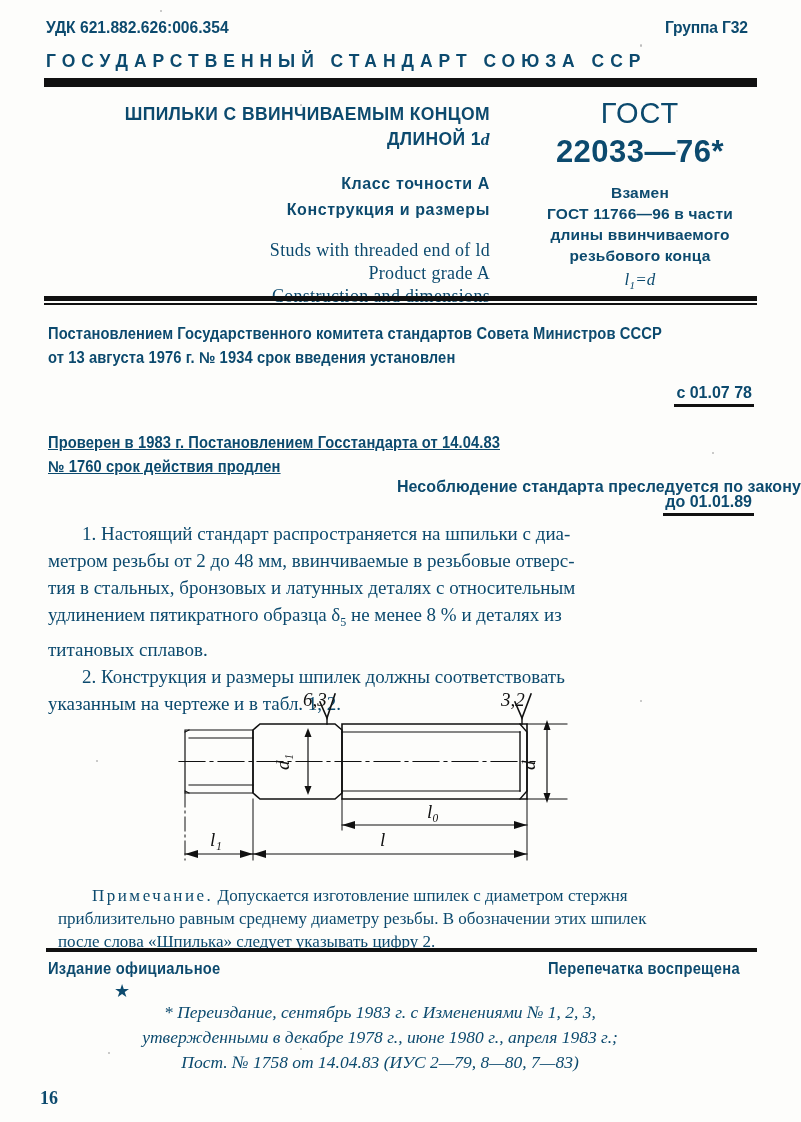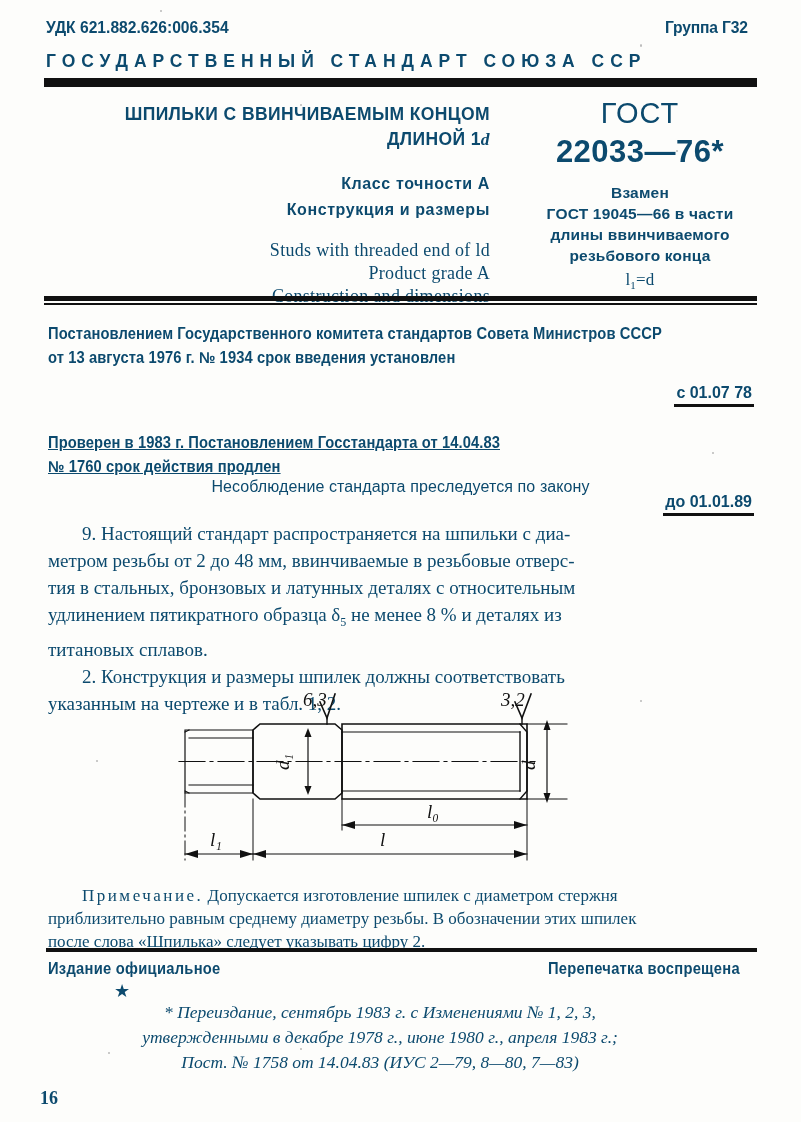--- a/index.html
+++ b/index.html
@@ -102,20 +102,21 @@
   }
   #replaces {
     margin-top: 10px;
     font-size: 15.5px;
     font-weight: bold;
     line-height: 21px;
     letter-spacing: 0.2px;
   }
   #replaces-formula {
     font-family: "Liberation Serif", serif;
+    font-style: italic;
     font-weight: normal;
     font-size: 17px;
     margin-top: 3px;
     text-align: center;
   }
   #replaces-formula sub { font-size: 11px; }
 
   
   #double-rule-thick {
     left: 44px; top: 296px;
@@ -146,44 +147,44 @@
     font-weight: bold;
     display: inline-block;
     border-bottom: 3px solid #111;
     padding: 0 2px 2px 2px;
   }
   #decree-block-2 { margin-top: 24px; text-decoration: underline; }
 
   
   #warning {
     left: 0; top: 478px; width: 801px;
-    text-align: center;
+    text-align: right;
     font-size: 16px;
-    font-weight: normal;
+    font-weight: bold;
     letter-spacing: 0.1px;
   }
 
   
   #body-text {
     left: 48px; top: 520px; width: 710px;
     font-family: "Liberation Serif", serif;
     font-size: 19px;
     line-height: 27px;
     text-align: justify;
   }
   #body-text p { margin: 0; }
   #body-text .indent { text-indent: 34px; }
   #body-text sub { font-size: 12px; }
 
   
   #drawing { left: 175px; top: 688px; width: 430px; height: 185px; }
 
   
   #note {
-    left: 48px; top: 884px; width: 710px;
+    left: 58px; top: 884px; width: 710px;
     font-family: "Liberation Serif", serif;
     font-size: 17px;
     line-height: 23px;
     text-align: justify;
   }
   #note .spaced { letter-spacing: 2.5px; }
 
   
   #bottom-rule {
     left: 46px; top: 948px;
@@ -242,21 +243,21 @@
       <div class="en-title">Studs with threaded end of ld</div>
       <div class="en-title" style="margin-top:0">Product grade A</div>
       <div class="en-title" style="margin-top:0">Construction and dimensions</div>
     </div>
 
     <div id="title-right">
       <div id="gost-word">ГОСТ</div>
       <div id="gost-number">22033—76*</div>
       <div id="replaces">
         <div>Взамен</div>
-        <div>ГОСТ 19045—66 в части</div>
+        <div>ГОСТ 11766—96 в части</div>
         <div>длины ввинчиваемого</div>
         <div>резьбового конца</div>
         <div id="replaces-formula"><span>l</span><sub>1</sub><span>=d</span></div>
       </div>
     </div>
   </div>
 
   <div class="abs" id="double-rule-thick"></div>
   <div class="abs" id="double-rule-thin"></div>
 
@@ -271,21 +272,21 @@
       <div class="decree-line bold-cond">№ 1760 срок действия продлен</div>
     </div>
     <div class="date-row">
       <span class="date-val">до 01.01.89</span>
     </div>
   </div>
 
   <div class="abs bold-cond" id="warning" style="transform:none">Несоблюдение стандарта преследуется по закону</div>
 
   <div class="abs" id="body-text">
-    <p class="indent">9. Настоящий стандарт распространяется   на шпильки с диа-</p>
+    <p class="indent">1. Настоящий стандарт распространяется   на шпильки с диа-</p>
     <p>метром резьбы от 2 до 48 мм, ввинчиваемые в резьбовые отверс-</p>
     <p>тия в стальных, бронзовых и латунных деталях с относительным</p>
     <p><span>удлинением пятикратного образца δ</span><sub>5</sub><span> не менее 8 % и деталях из</span></p>
     <p>титановых сплавов.</p>
     <p class="indent">2. Конструкция и размеры шпилек должны   соответствовать</p>
     <p>указанным на чертеже и в табл. 1, 2.</p>
   </div>
 
   <div class="abs" id="drawing">
     <svg width="430" height="185" viewBox="0 0 430 185">

